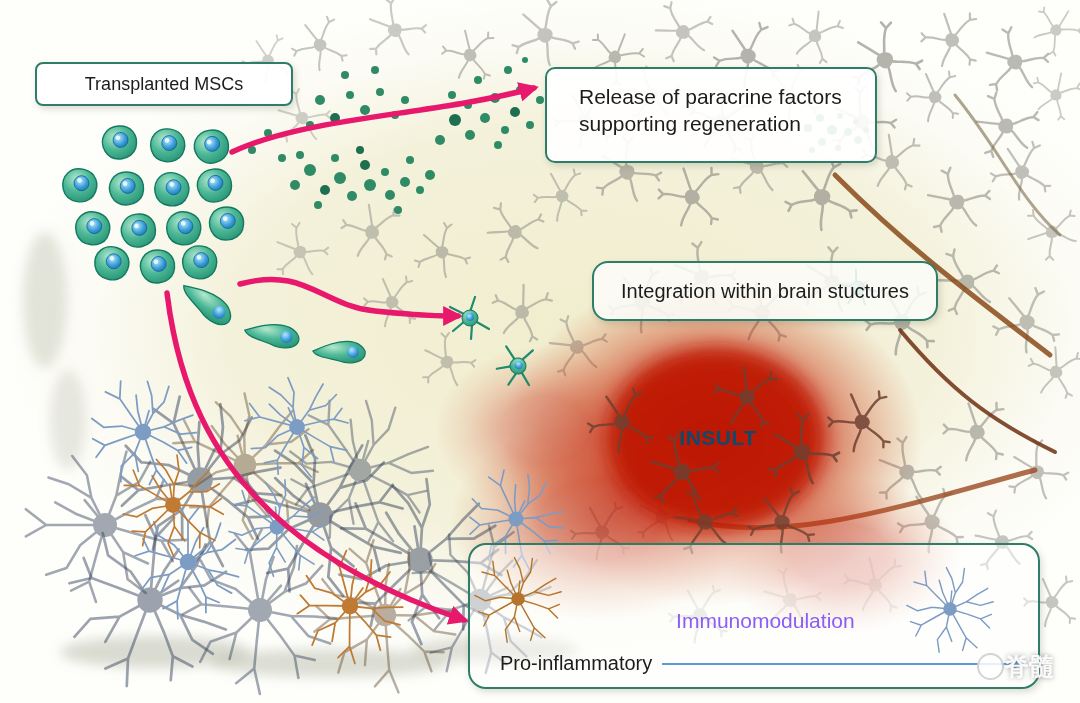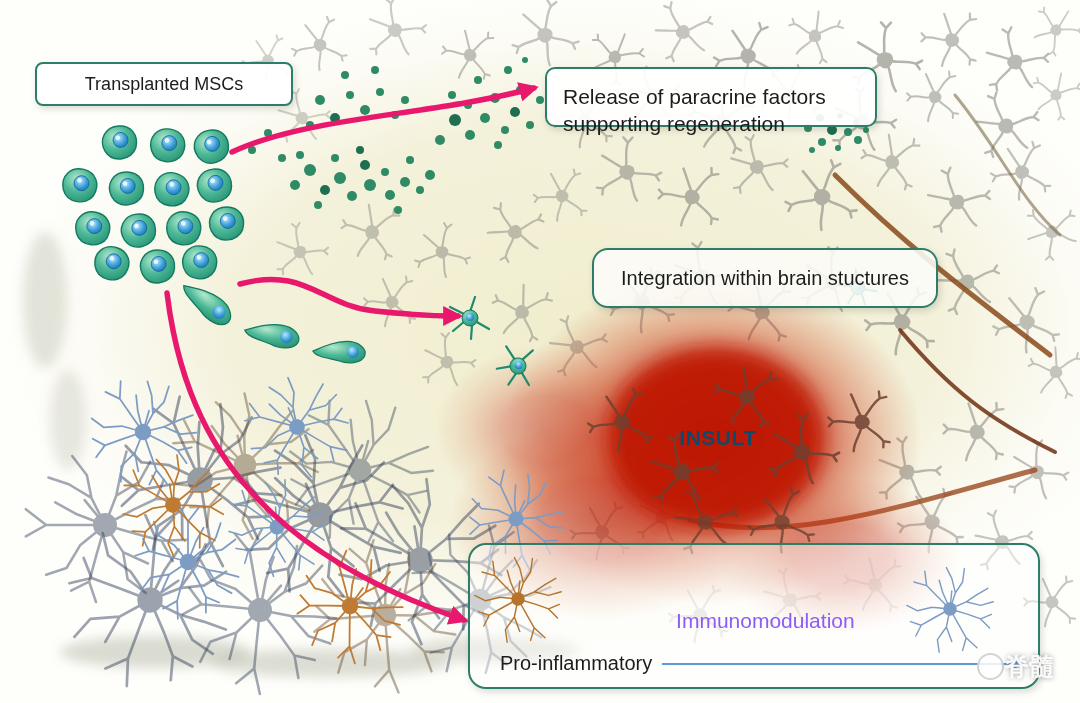--- a/index.html
+++ b/index.html
@@ -3,22 +3,22 @@
 <meta charset="utf-8">
 <style>
   *{box-sizing:border-box;margin:0;padding:0}
   body{background:#ffffff;font-family:"Liberation Sans",sans-serif}
   .scene{position:relative;width:1080px;height:703px;background:#fefefb;overflow:hidden}
   .bg{position:absolute;inset:0;background:
     radial-gradient(ellipse 60% 54% at 54% 47%, rgba(240,237,204,0.95) 0%, rgba(242,239,213,0.85) 55%, rgba(248,246,232,0.35) 76%, rgba(255,255,255,0) 90%)}
   .decor{position:absolute;left:0;top:0}
   .box{position:absolute;background:rgba(255,255,255,0.92);border:2px solid #2e7d68;border-radius:8px;color:#1c1c1c;box-shadow:2px 3px 7px rgba(60,60,40,0.18)}
   .box-transplanted{left:35px;top:62px;width:258px;height:44px;display:flex;align-items:center;justify-content:center;font-size:18px}
-  .box-paracrine{left:545px;top:67px;width:332px;height:60px;padding:14px 16px;font-size:21px;line-height:1.3;border-radius:10px}
-  .box-integration{left:592px;top:248px;width:346px;height:60px;display:flex;align-items:center;justify-content:center;font-size:20px;border-radius:16px;background:rgba(252,252,248,0.88)}
+  .box-paracrine{left:545px;top:67px;width:332px;height:96px;padding:14px 32px;font-size:21px;line-height:1.3;border-radius:10px}
+  .box-integration{left:592px;top:261px;width:346px;height:60px;display:flex;align-items:center;justify-content:center;font-size:20px;border-radius:16px;background:rgba(252,252,248,0.88)}
   .insult-label{position:absolute;left:648px;top:426px;width:140px;text-align:center;color:#0c4a6e;font-weight:bold;font-size:21px;letter-spacing:0.5px}
   .box-immuno{left:468px;top:543px;width:572px;height:146px;border-radius:18px;background:rgba(255,255,255,0.45)}
   .immuno-title{position:absolute;left:52%;top:64px;transform:translateX(-50%);font-size:21px;color:#8b5cf6;white-space:nowrap}
   .immuno-row{position:absolute;left:30px;right:14px;bottom:12px;display:flex;align-items:center;gap:10px;font-size:20px;color:#1c1c1c}
   .immuno-row span{white-space:nowrap}
   .blue-arrow{flex:1;display:flex;align-items:center;min-width:120px}
   .blue-arrow .shaft{flex:1;border-top:2px solid #5b9bd5}
   .blue-arrow .head{width:0;height:0;border-left:10px solid #5b9bd5;border-top:5px solid transparent;border-bottom:5px solid transparent}
   .astro-icon{position:absolute}
   .astro-left{left:-6px;top:0px;width:108px;height:108px;color:#b5742e}

